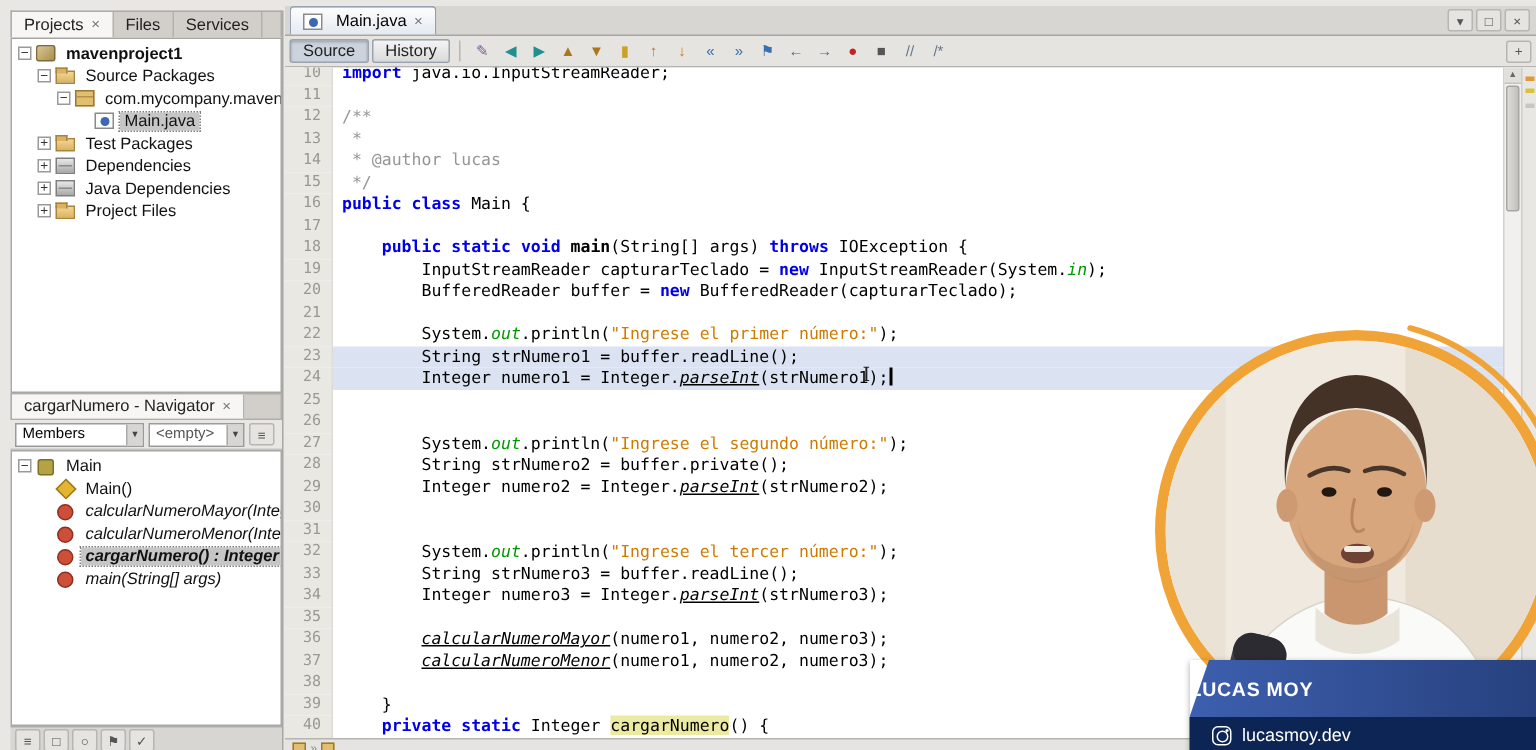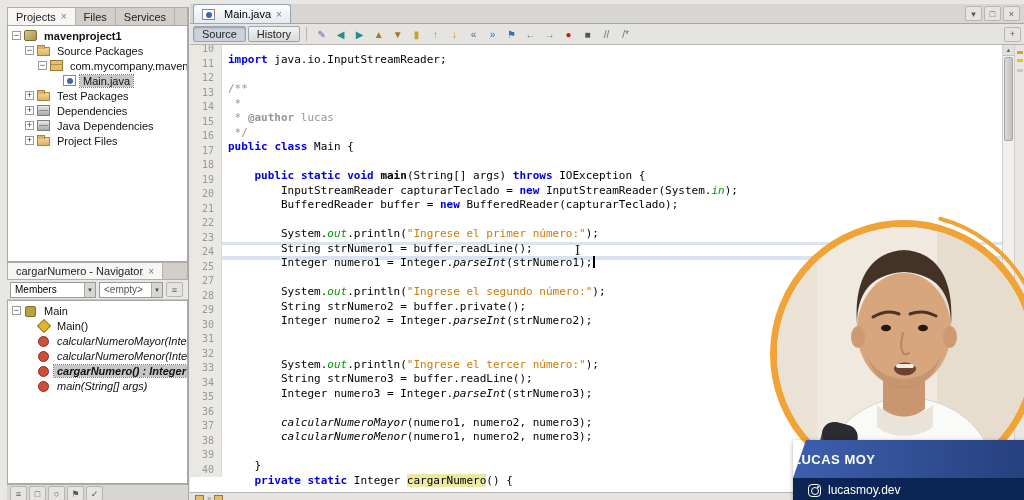--- a/index.html
+++ b/index.html
@@ -66,29 +66,29 @@
   #tb-icons { display:flex; gap:2px; align-items:center; }
   .tbico { width:17px; height:17px; display:flex; align-items:center; justify-content:center; font-size:10px; border-radius:2px; }
   #tb-plus { margin-left:auto; }
 
   #ed-body { position:relative; flex:1; background:#fff; overflow:hidden; }
   #code-lines { position:absolute; left:0; top:-3px; right:22px;
     font-family:"DejaVu Sans Mono", monospace; font-size:11px; line-height:14.5px; }
   .cline { display:flex; height:14.5px; }
   .lnum { width:32px; flex:none; text-align:right; padding-right:7px; background:#eae8e2;
     color:#9a9893; font-size:10px; border-right:1px solid #dddbd5; }
-  .ltext { flex:1; white-space:pre; padding-left:6px; color:#000;margin-top:11px; }
+  .ltext { flex:1; white-space:pre; padding-left:6px; color:#000; }
   .ltext.hl { background:#dbe2f1; }
   .tk-kw { color:#0000e6; font-weight:bold; }
   .tk-str { color:#ce7b00; }
   .tk-com { color:#969696; }
-  .tk-ctag { color:#969696; font-weight:bold;text-align:right; }
+  .tk-ctag { color:#969696; font-weight:normal;text-align:right; }
   .tk-mdecl { font-weight:bold; }
   .tk-sf { color:#009900; font-style:italic; }
-  .tk-sm { font-style:italic; }
+  .tk-sm { font-style:italic;text-decoration:underline; }
   .tk-ylw { background:#ece9a2; font-weight:normal; }
   .caret { display:inline-block; width:2px; height:12px; background:#000; vertical-align:-2px; margin-left:1px; }
 
   #ed-scroll { position:absolute; right:10px; top:0; bottom:0; width:12px; background:#f1f0ee; border-left:1px solid #d3d1cd; }
   .sarrow { height:11px; font-size:6px; color:#666; display:flex; align-items:center; justify-content:center;
     background:#e2e0dc; border-bottom:1px solid #c5c3bf; }
   .sarrow.bottom { position:absolute; bottom:0; left:0; right:0; border-top:1px solid #c5c3bf; border-bottom:none; }
   #sthumb { position:absolute; left:1px; right:1px; top:12px; height:84px;
     background:linear-gradient(90deg,#dddbd7,#c3c1bd); border:1px solid #a7a5a1; border-radius:2px; }
   #ed-stripe { position:absolute; right:0; top:0; bottom:0; width:10px; background:#e9e7e4; border-left:1px solid #cfcdca; }
@@ -326,20 +326,24 @@
           <div class="cline">
             <span class="lnum">23</span>
             <span class="ltext hl"><span class="tk-p">        String strNumero1 = buffer.readLine();</span></span>
           </div>
           <div class="cline">
             <span class="lnum">24</span>
             <span class="ltext hl"><span class="tk-p">        Integer numero1 = Integer.</span><span class="tk-sm">parseInt</span><span class="tk-p">(strNumero1);</span><span class="caret"></span></span>
           </div>
           <div class="cline">
             <span class="lnum">25</span>
+            <span class="ltext"></span>
+          </div>
+          <div class="cline">
+            <span class="lnum">26</span>
             <span class="ltext"></span>
           </div>
           <div class="cline">
             <span class="lnum">27</span>
             <span class="ltext"><span class="tk-p">        System.</span><span class="tk-sf">out</span><span class="tk-p">.println(</span><span class="tk-str">"Ingrese el segundo número:"</span><span class="tk-p">);</span></span>
           </div>
           <div class="cline">
             <span class="lnum">28</span>
             <span class="ltext"><span class="tk-p">        String strNumero2 = buffer.private();</span></span>
           </div>

